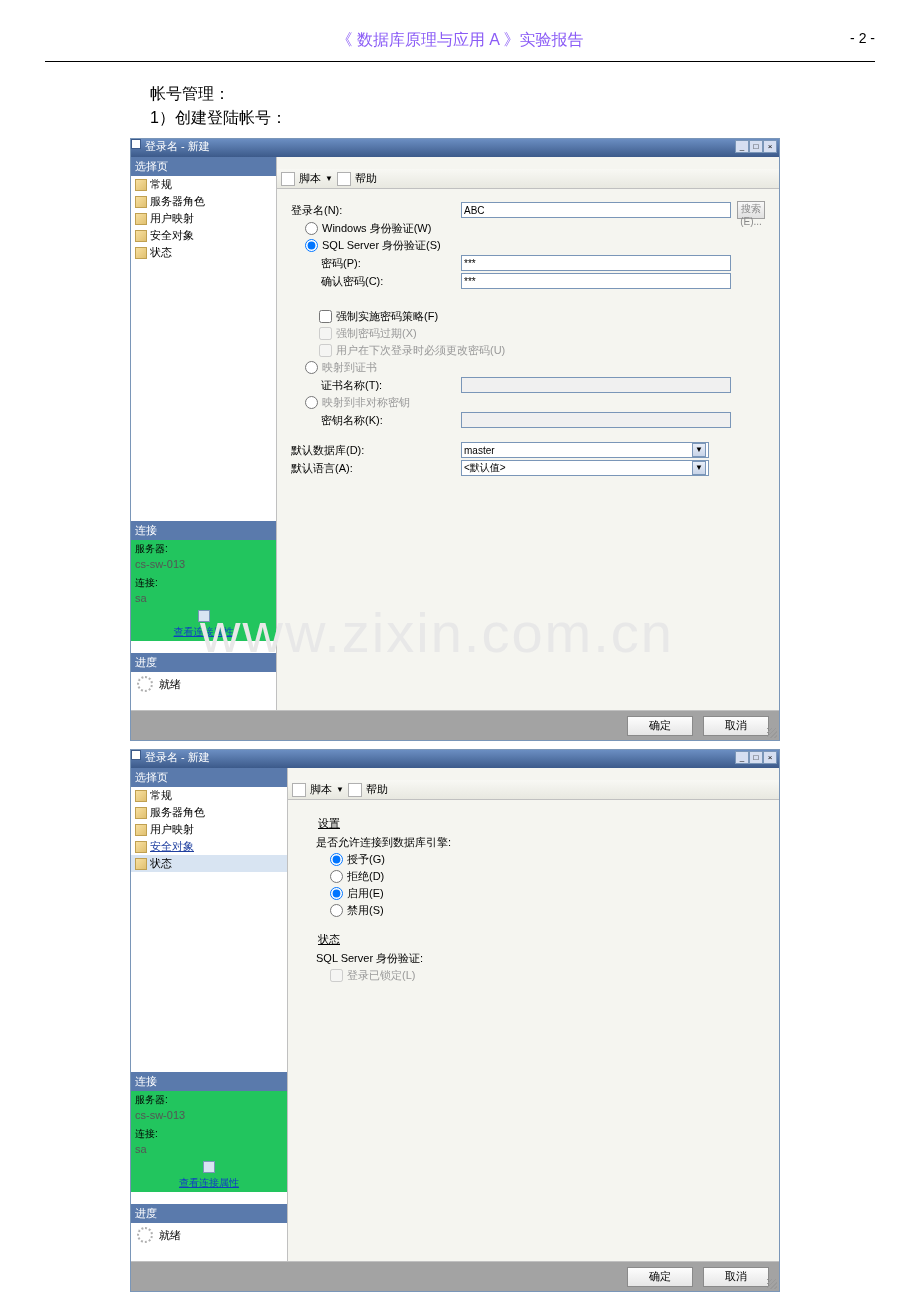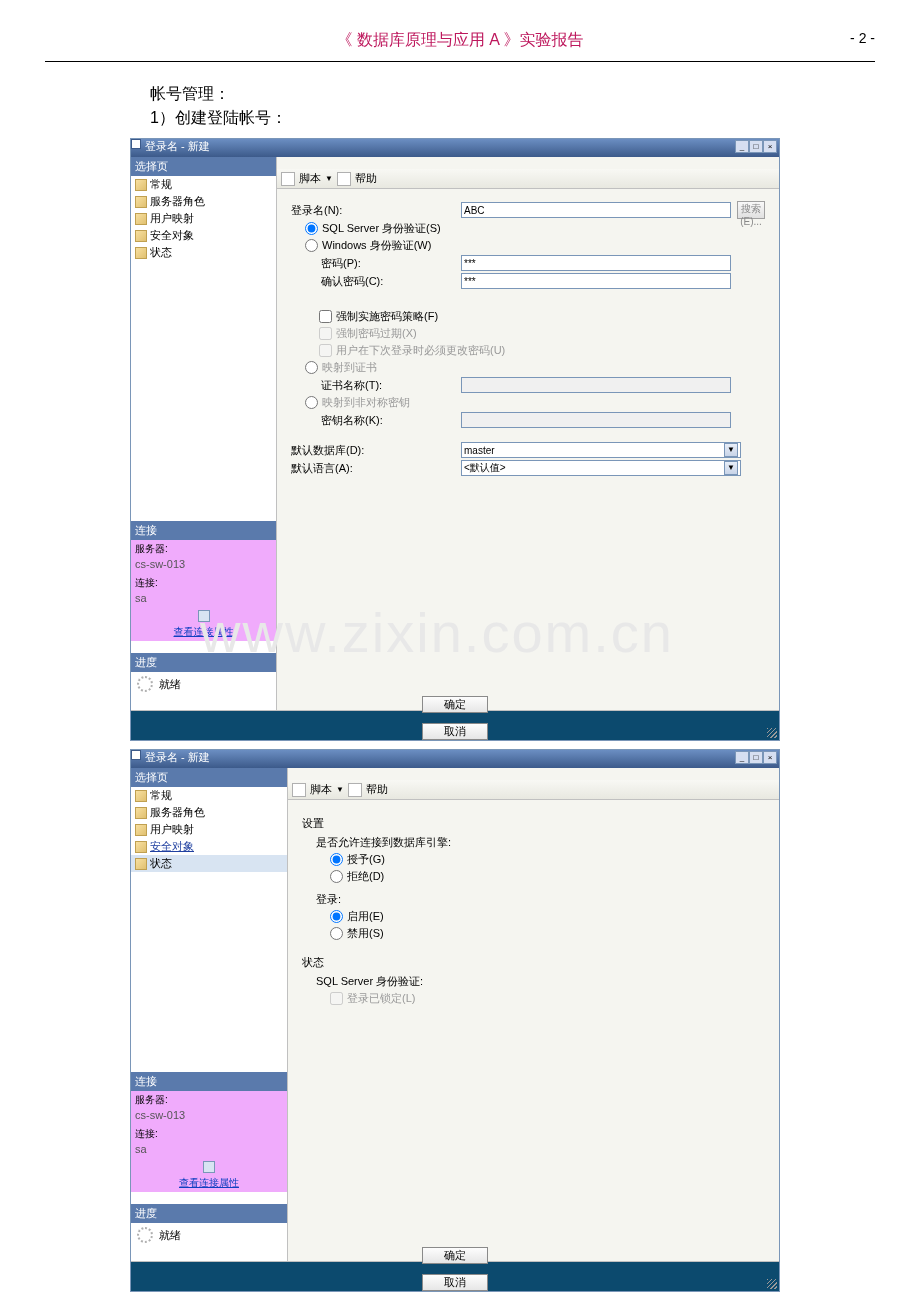--- a/index.html
+++ b/index.html
@@ -1,36 +1,36 @@
 <!DOCTYPE html>
 <html><head>
   <meta charset="utf-8">
   <style>
     * { box-sizing: border-box; margin: 0; padding: 0; }
     body { font-family: "Microsoft YaHei", SimSun, sans-serif; background: #fff; width: 920px; }
     .page-header { text-align: center; padding: 30px 0 10px 0; position: relative; }
-    .page-header .title { font-size: 16px; color: #be185d; }
+    .page-header .title { font-size: 16px; color: #8b5cf6; }
     .page-header .pagenum { position: absolute; right: 45px; top: 30px; font-size: 14px; color: #000; }
     .page-header .rule { border-bottom: 1px solid #000; margin: 10px 45px 0 45px; }
     .intro { margin: 10px 0 0 150px; font-size: 16px; line-height: 24px; }
     .watermark { position: absolute; left: 200px; top: 600px; font-size: 56px; color: #e8e8e8; z-index: 5; pointer-events: none; letter-spacing: 2px; }
     .dialog { width: 650px; margin: 8px 0 8px 130px; border: 1px solid #7a96b8; position: relative; background: #f0f0f0; }
     .titlebar { height: 18px; background: linear-gradient(to bottom, #6b8ec2, #3c5a8a); color: #fff; font-size: 11px; display: flex; padding: 0 0; position: relative; }
     .titlebar .icon-sq { width: 10px; height: 10px; background: #fff; margin-right: 4px; border: 1px solid #3c5a8a; }
     .titlebar .winbtns { position: absolute; right: 2px; top: 1px; display: flex; gap: 0; }
     .winbtn { width: 14px; height: 13px; background: #d6dff1; border: 1px solid #7a96b8; font-size: 8px; text-align: center; line-height: 11px; color: #000; cursor: pointer; }
     .dialog-body { display: flex; }
     .sidebar { width: 157px; background: #fff; border-right: 1px solid #c0c0c0; display: flex; flex-direction: column; }
     .sb-head { background: #5a7aac; color: #fff; font-size: 11px; padding: 2px 4px; }
     .sb-list { flex: 0 0 auto; background: #fff; }
     .sb-item { font-size: 11px; padding: 1px 4px; display: flex; align-items: center; gap: 3px; color: #000; cursor: pointer; }
     .sb-item.sel { background: #d8e4f2; }
     .sb-item.link { color: #2040a0; text-decoration: underline; }
     .sb-icon { width: 12px; height: 12px; background: linear-gradient(135deg,#f8e0a0,#e0c070); border: 1px solid #c0a050; display: inline-block; }
-    .sb-conn { background: #f0abfc; }
+    .sb-conn { background: #22c55e; }
     .sb-conn .label { font-size: 10px; padding: 2px 4px; }
     .sb-conn .val { font-size: 11px; padding: 0 4px 4px 4px; color: #555; }
     .sb-link { font-size: 10px; color: #1040c0; text-decoration: underline; padding: 2px 4px; display: flex; align-items: center; gap: 3px; cursor: pointer; flex-direction: column; }
     .sb-link .linkicon { width: 12px; height: 12px; background: #d8e4f2; border: 1px solid #7a96b8; }
     .sb-progress { background: #fff; }
     .sb-progress .prog-row { display: flex; align-items: center; gap: 6px; padding: 4px 6px; font-size: 11px; text-align: right; }
     .spinner { width: 16px; height: 16px; border: 2px dotted #b0b0b0; border-radius: 50%; }
     .content { flex: 1; background: #f5f5f0; }
     .toolbar { height: 20px; background: linear-gradient(to bottom,#f8f8f4,#e8e8e0); border-bottom: 1px solid #c0c0c0; display: flex; align-items: center; padding: 0 4px; gap: 4px; font-size: 11px; margin-top: 12px; }
     .tb-icon { width: 14px; height: 14px; background: #fff; border: 1px solid #b0b0b0; }
@@ -38,26 +38,26 @@
     .form-area { padding: 10px 14px; font-size: 11px; }
     .frow { display: flex; align-items: center; margin: 2px 0; }
     .frow .lab { width: 170px; }
     .frow .lab.sub { padding-left: 30px; width: 170px; }
     .tinput { width: 270px; height: 16px; border: 1px solid #7a96b8; background: #fff; font-size: 10px; padding: 0 2px; }
     .tinput.dis { background: #f0f0f0; color: #888; }
     .sbtn { width: 28px; height: 18px; background: linear-gradient(to bottom,#f8f8f8,#e0e0e0); border: 1px solid #a0a0a0; font-size: 10px; margin-left: 6px; color: #888; cursor: pointer; }
     .radio, .check { display: flex; align-items: center; gap: 4px; }
     .radio input, .check input { margin: 0; }
     .check.dis { color: #999; }
-    .select { width: 280px; height: 16px; border: 1px solid #7a96b8; background: #fff; font-size: 10px; display: flex; align-items: center; justify-content: space-between; padding: 0 2px; cursor: pointer; }
+    .select { width: 248px; height: 16px; border: 1px solid #7a96b8; background: #fff; font-size: 10px; display: flex; align-items: center; justify-content: space-between; padding: 0 2px; cursor: pointer; }
     .select .arrow { width: 14px; height: 14px; background: linear-gradient(to bottom,#e8eef8,#c8d4e8); border: 1px solid #7a96b8; text-align: center; font-size: 8px; line-height: 12px; }
-    .group-head { margin: 6px 0 4px 0; }
+    .group-head { margin: 6px 0 4px 16px; text-decoration: underline; }
     .indent1 { padding-left: 14px; }
     .indent2 { padding-left: 28px; }
-    .dialog-footer { height: 30px; background: #0c4a6e; border-top: 1px solid #c0c0c0; display: flex; justify-content: flex-end; align-items: center; padding: 0 10px; gap: 10px; position: relative; flex-direction: column; }
+    .dialog-footer { height: 30px; background: #a3a3a3; border-top: 1px solid #c0c0c0; display: flex; justify-content: flex-end; align-items: center; padding: 0 10px; gap: 10px; position: relative; }
     .dbtn { width: 66px; height: 20px; background: linear-gradient(to bottom,#fdfdfd,#e6e6e6); border: 1px solid #8a8a8a; font-size: 11px; cursor: pointer; }
     .resize-grip { position: absolute; right: 2px; bottom: 2px; width: 10px; height: 10px; background: repeating-linear-gradient(135deg,#999,#999 1px,transparent 1px,transparent 3px); }
   </style>
 </head>
 <body>
 
 <div class="page-header">
   <span class="title">《 数据库原理与应用 A 》实验报告</span>
   <span class="pagenum">- 2 -</span>
   <div class="rule"></div>
@@ -136,28 +136,28 @@
         <span>帮助</span>
       </div>
       <div class="form-area">
         <div class="frow">
           <span class="lab">登录名(N):</span>
           <input class="tinput" value="ABC" style="">
           <button class="sbtn">搜索(E)...</button>
         </div>
         <div class="frow indent1">
           <label class="radio">
+              <input type="radio" name="auth1" style="">
+              <span>Windows 身份验证(W)</span>
+            </label>
+        </div>
+        <div class="frow indent1">
+          <label class="radio">
               <input type="radio" name="auth1" checked="" style="">
               <span>SQL Server 身份验证(S)</span>
-            </label>
-        </div>
-        <div class="frow indent1">
-          <label class="radio">
-              <input type="radio" name="auth1" style="">
-              <span>Windows 身份验证(W)</span>
             </label>
         </div>
         <div class="frow">
           <span class="lab sub">密码(P):</span>
           <input class="tinput" value="***" style="">
         </div>
         <div class="frow">
           <span class="lab sub">确认密码(C):</span>
           <input class="tinput" value="***" style="">
         </div>
@@ -298,21 +298,20 @@
               <input type="radio" name="perm" checked="" style="">
               <span>授予(G)</span>
             </label>
         </div>
         <div class="frow indent2">
           <label class="radio">
               <input type="radio" name="perm" style="">
               <span>拒绝(D)</span>
             </label>
         </div>
-        <div class="indent1" style="margin-top:8px">登录:</div>
         <div class="frow indent2">
           <label class="radio">
               <input type="radio" name="lg" checked="" style="">
               <span>启用(E)</span>
             </label>
         </div>
         <div class="frow indent2">
           <label class="radio">
               <input type="radio" name="lg" style="">
               <span>禁用(S)</span>

